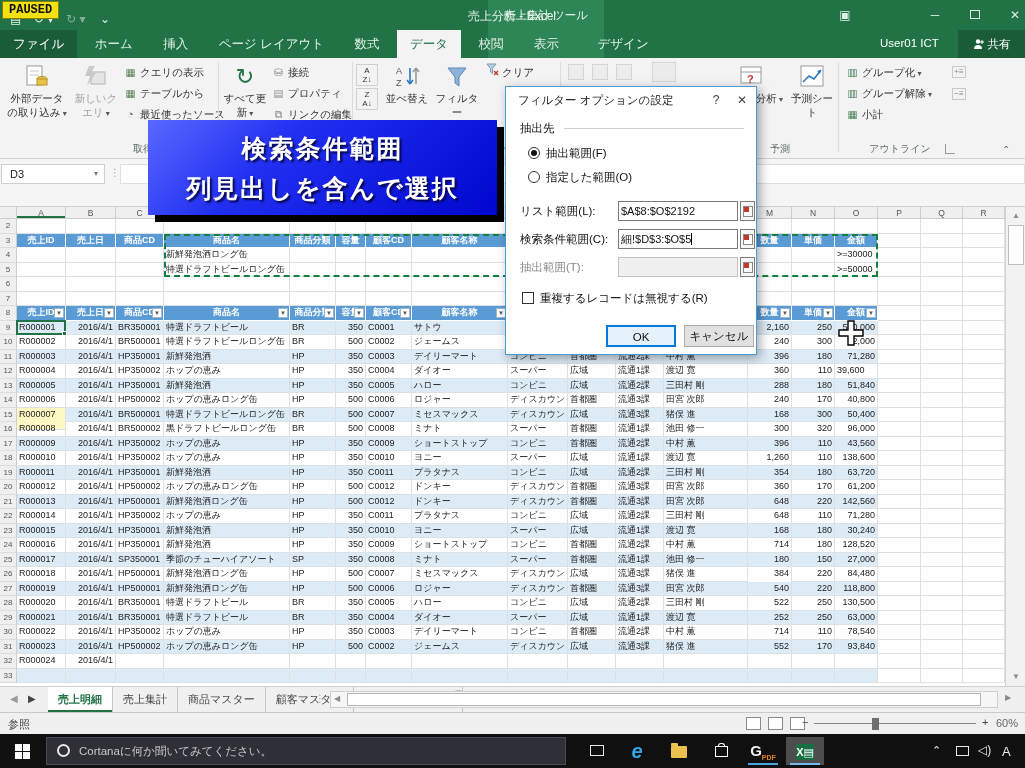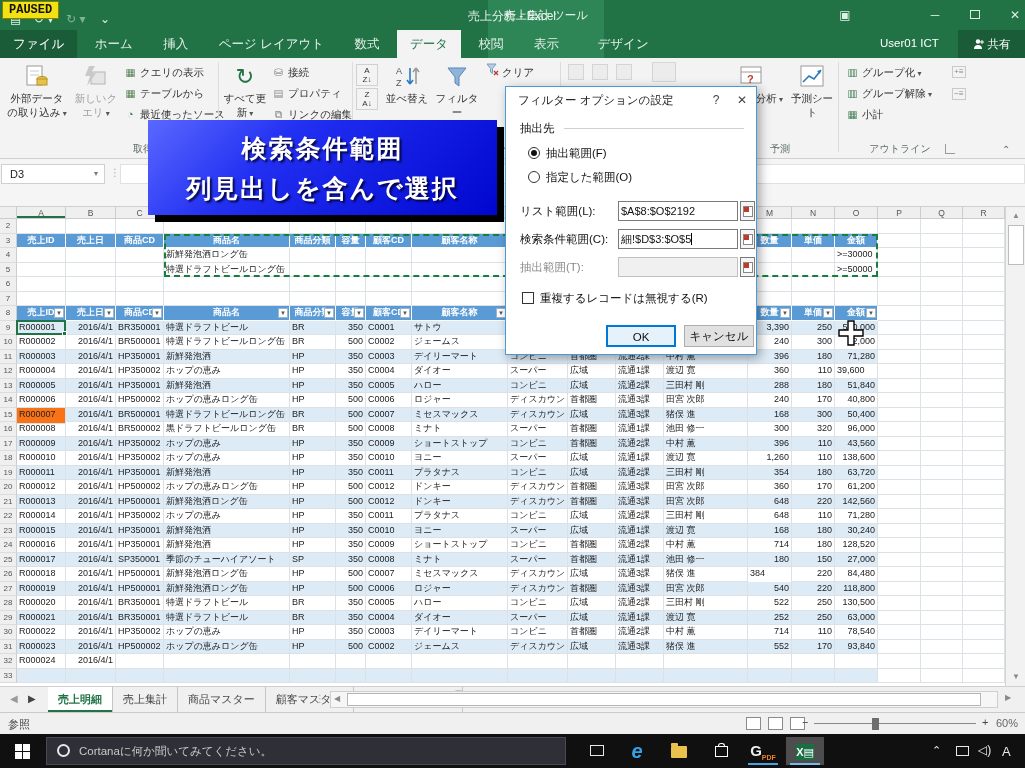--- a/index.html
+++ b/index.html
@@ -424,21 +424,21 @@
     <div class="abs cell" style="left: 116px; top: 113.5px; width: 48px; height: 14.5px; background: rgb(221, 235, 247);">BR350001</div>
     <div class="abs cell" style="left: 164px; top: 113.5px; width: 126px; height: 14.5px; background: rgb(221, 235, 247);">特選ドラフトビール</div>
     <div class="abs cell" style="left: 290px; top: 113.5px; width: 46px; height: 14.5px; background: rgb(221, 235, 247);">BR</div>
     <div class="abs cell" style="left: 336px; top: 113.5px; width: 30px; height: 14.5px; background: rgb(221, 235, 247); text-align: right;">350</div>
     <div class="abs cell" style="left: 366px; top: 113.5px; width: 46px; height: 14.5px; background: rgb(221, 235, 247);">C0001</div>
     <div class="abs cell" style="left: 412px; top: 113.5px; width: 96px; height: 14.5px; background: rgb(221, 235, 247);">サトウ</div>
     <div class="abs cell" style="left: 508px; top: 113.5px; width: 60px; height: 14.5px; background: rgb(221, 235, 247);"></div>
     <div class="abs cell" style="left: 568px; top: 113.5px; width: 48px; height: 14.5px; background: rgb(221, 235, 247);"></div>
     <div class="abs cell" style="left: 616px; top: 113.5px; width: 48px; height: 14.5px; background: rgb(221, 235, 247);"></div>
     <div class="abs cell" style="left: 664px; top: 113.5px; width: 84px; height: 14.5px; background: rgb(221, 235, 247);"></div>
-    <div class="abs cell" style="left: 748px; top: 113.5px; width: 44px; height: 14.5px; background: rgb(221, 235, 247); text-align: right;">3,390</div>
+    <div class="abs cell" style="left: 748px; top: 113.5px; width: 44px; height: 14.5px; background: rgb(221, 235, 247); text-align: right;">2,160</div>
     <div class="abs cell" style="left: 792px; top: 113.5px; width: 43px; height: 14.5px; background: rgb(221, 235, 247); text-align: right;">250</div>
     <div class="abs cell" style="left: 835px; top: 113.5px; width: 43px; height: 14.5px; background: rgb(221, 235, 247); text-align: right;">540,000</div>
     <div class="abs cell" style="left: 878px; top: 113.5px; width: 43px; height: 14.5px;"></div>
     <div class="abs cell" style="left: 921px; top: 113.5px; width: 42px; height: 14.5px;"></div>
     <div class="abs cell" style="left: 963px; top: 113.5px; width: 42px; height: 14.5px;"></div>
     <div class="abs rowhdr" style="left: 0px; top: 128px; width: 17px; height: 14.5px; line-height: 14.5px;">10</div>
     <div class="abs cell" style="left: 17px; top: 128px; width: 49px; height: 14.5px;">R000002</div>
     <div class="abs cell" style="left: 66px; top: 128px; width: 50px; height: 14.5px; text-align: right;">2016/4/1</div>
     <div class="abs cell" style="left: 116px; top: 128px; width: 48px; height: 14.5px;">BR500001</div>
     <div class="abs cell" style="left: 164px; top: 128px; width: 126px; height: 14.5px;">特選ドラフトビールロング缶</div>
@@ -526,21 +526,21 @@
     <div class="abs cell" style="left: 568px; top: 186px; width: 48px; height: 14.5px;">首都圏</div>
     <div class="abs cell" style="left: 616px; top: 186px; width: 48px; height: 14.5px;">流通3課</div>
     <div class="abs cell" style="left: 664px; top: 186px; width: 84px; height: 14.5px;">田宮 次郎</div>
     <div class="abs cell" style="left: 748px; top: 186px; width: 44px; height: 14.5px; text-align: right;">240</div>
     <div class="abs cell" style="left: 792px; top: 186px; width: 43px; height: 14.5px; text-align: right;">170</div>
     <div class="abs cell" style="left: 835px; top: 186px; width: 43px; height: 14.5px; text-align: right;">40,800</div>
     <div class="abs cell" style="left: 878px; top: 186px; width: 43px; height: 14.5px;"></div>
     <div class="abs cell" style="left: 921px; top: 186px; width: 42px; height: 14.5px;"></div>
     <div class="abs cell" style="left: 963px; top: 186px; width: 42px; height: 14.5px;"></div>
     <div class="abs rowhdr" style="left: 0px; top: 200.5px; width: 17px; height: 14.5px; line-height: 14.5px;">15</div>
-    <div class="abs cell" style="left: 17px; top: 200.5px; width: 49px; height: 16px; background: #f97316;">R000007</div>
+    <div class="abs cell" style="left: 17px; top: 200.5px; width: 49px; height: 22px; background: #fef9c3;">R000007</div>
     <div class="abs cell" style="left: 66px; top: 200.5px; width: 50px; height: 14.5px; background: rgb(221, 235, 247); text-align: right;">2016/4/1</div>
     <div class="abs cell" style="left: 116px; top: 200.5px; width: 48px; height: 14.5px; background: rgb(221, 235, 247);">BR500001</div>
     <div class="abs cell" style="left: 164px; top: 200.5px; width: 126px; height: 14.5px; background: rgb(221, 235, 247);">特選ドラフトビールロング缶</div>
     <div class="abs cell" style="left: 290px; top: 200.5px; width: 46px; height: 14.5px; background: rgb(221, 235, 247);">BR</div>
     <div class="abs cell" style="left: 336px; top: 200.5px; width: 30px; height: 14.5px; background: rgb(221, 235, 247); text-align: right;">500</div>
     <div class="abs cell" style="left: 366px; top: 200.5px; width: 46px; height: 14.5px; background: rgb(221, 235, 247);">C0007</div>
     <div class="abs cell" style="left: 412px; top: 200.5px; width: 96px; height: 14.5px; background: rgb(221, 235, 247);">ミセスマックス</div>
     <div class="abs cell" style="left: 508px; top: 200.5px; width: 60px; height: 14.5px; background: rgb(221, 235, 247);">ディスカウント</div>
     <div class="abs cell" style="left: 568px; top: 200.5px; width: 48px; height: 14.5px; background: rgb(221, 235, 247);">広域</div>
     <div class="abs cell" style="left: 616px; top: 200.5px; width: 48px; height: 14.5px; background: rgb(221, 235, 247);">流通3課</div>
@@ -747,21 +747,21 @@
     <div class="abs cell" style="left: 116px; top: 360px; width: 48px; height: 14.5px;">HP500001</div>
     <div class="abs cell" style="left: 164px; top: 360px; width: 126px; height: 14.5px;">新鮮発泡酒ロング缶</div>
     <div class="abs cell" style="left: 290px; top: 360px; width: 46px; height: 14.5px;">HP</div>
     <div class="abs cell" style="left: 336px; top: 360px; width: 30px; height: 14.5px; text-align: right;">500</div>
     <div class="abs cell" style="left: 366px; top: 360px; width: 46px; height: 14.5px;">C0007</div>
     <div class="abs cell" style="left: 412px; top: 360px; width: 96px; height: 14.5px;">ミセスマックス</div>
     <div class="abs cell" style="left: 508px; top: 360px; width: 60px; height: 14.5px;">ディスカウント</div>
     <div class="abs cell" style="left: 568px; top: 360px; width: 48px; height: 14.5px;">広域</div>
     <div class="abs cell" style="left: 616px; top: 360px; width: 48px; height: 14.5px;">流通3課</div>
     <div class="abs cell" style="left: 664px; top: 360px; width: 84px; height: 14.5px;">猪俣 進</div>
-    <div class="abs cell" style="left: 748px; top: 360px; width: 44px; height: 17px; text-align: left;">384</div>
+    <div class="abs cell" style="left: 748px; top: 360px; width: 44px; height: 17px; text-align: right;">384</div>
     <div class="abs cell" style="left: 792px; top: 360px; width: 43px; height: 14.5px; text-align: right;">220</div>
     <div class="abs cell" style="left: 835px; top: 360px; width: 43px; height: 14.5px; text-align: right;">84,480</div>
     <div class="abs cell" style="left: 878px; top: 360px; width: 43px; height: 14.5px;"></div>
     <div class="abs cell" style="left: 921px; top: 360px; width: 42px; height: 14.5px;"></div>
     <div class="abs cell" style="left: 963px; top: 360px; width: 42px; height: 14.5px;"></div>
     <div class="abs rowhdr" style="left: 0px; top: 374.5px; width: 17px; height: 14.5px; line-height: 14.5px;">27</div>
     <div class="abs cell" style="left: 17px; top: 374.5px; width: 49px; height: 14.5px; background: rgb(221, 235, 247);">R000019</div>
     <div class="abs cell" style="left: 66px; top: 374.5px; width: 50px; height: 14.5px; background: rgb(221, 235, 247); text-align: right;">2016/4/1</div>
     <div class="abs cell" style="left: 116px; top: 374.5px; width: 48px; height: 14.5px; background: rgb(221, 235, 247);">HP500001</div>
     <div class="abs cell" style="left: 164px; top: 374.5px; width: 126px; height: 14.5px; background: rgb(221, 235, 247);">新鮮発泡酒ロング缶</div>

